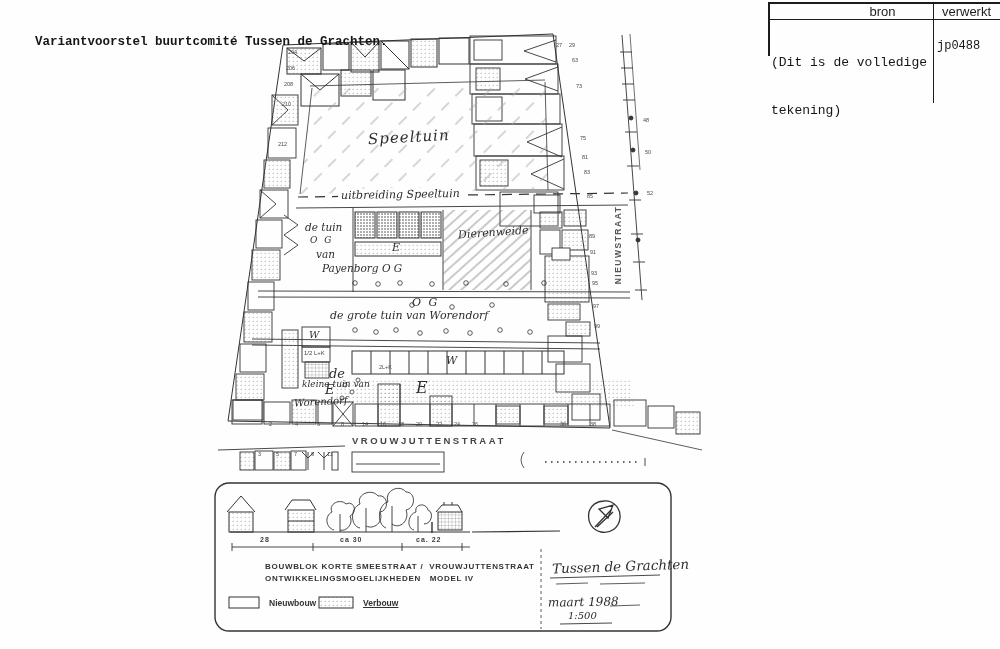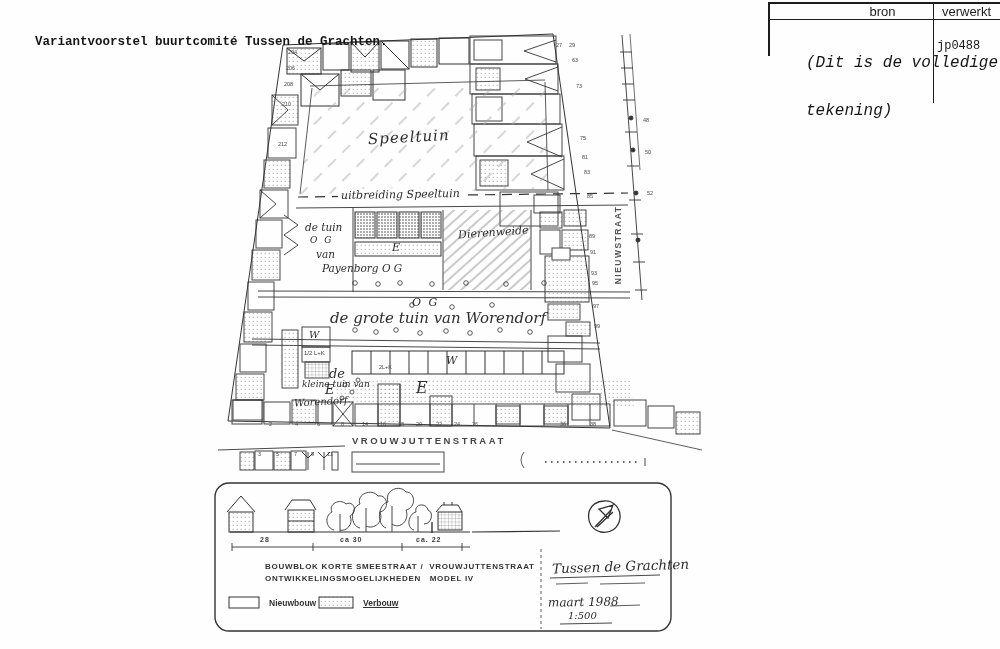--- a/index.html
+++ b/index.html
@@ -270,39 +270,39 @@
     <div>Variantvoorstel buurtcomité Tussen de Grachten.</div>
   </div>
 
   <div>
     <div class="hline" style="left:768px;top:2px;width:232px;height:1.5px;"></div>
     <div class="hline" style="left:768px;top:19px;width:232px;height:1px;"></div>
     <div class="vline" style="left:768px;top:2px;width:1.5px;height:54px;"></div>
     <div class="vline" style="left:933px;top:2px;width:1px;height:101px;"></div>
     <div class="abs sans" style="left:768px;top:4px;width:165px;text-align:center;font-size:13px;margin-left:32px;">bron</div>
     <div class="abs sans" style="left:933px;top:4px;width:67px;text-align:center;font-size:13px;">verwerkt</div>
-    <div class="abs tw" style="left:806px;top:23px;font-weight:400;font-size:16px;font-style:italic;">
+    <div class="abs tw" style="left:771px;top:23px;font-weight:400;font-size:13px;">
       <div>(Dit is de volledige</div>
       <div>tekening)</div>
     </div>
     <div class="abs tw" style="left:937px;top:38px;font-weight:400;font-size:12px;">jp0488</div>
   </div>
 
   <div class="abs hand" style="left:368px;top:128px;font-size:15px;letter-spacing:1px;transform:rotate(-3deg);">Speeltuin</div>
   <div class="abs hand chip" style="left:338px;top:188px;font-size:11px;transform:rotate(-1deg);">uitbreiding Speeltuin</div>
 
   <div class="abs hand" style="left:305px;top:221px;font-size:10.5px;">de tuin</div>
   <div class="abs hand" style="left:310px;top:235px;font-size:9px;letter-spacing:2px;">O G</div>
   <div class="abs hand" style="left:316px;top:248px;font-size:10.5px;">van</div>
   <div class="abs hand" style="left:322px;top:262px;font-size:10.5px;">Payenborg O G</div>
   <div class="abs hand" style="left:392px;top:241px;font-size:11px;">E</div>
   <div class="abs hand" style="left:458px;top:226px;font-size:11px;transform:rotate(-4deg);">Dierenweide</div>
 
   <div class="abs hand" style="left:412px;top:296px;font-size:11px;letter-spacing:2px;">O G</div>
-  <div class="abs hand" style="left:330px;top:309px;font-size:15px;">de grote tuin van Worendorf</div>
+  <div class="abs hand" style="left:330px;top:309px;font-size:11px;">de grote tuin van Worendorf</div>
 
   <div class="abs hand" style="left:309px;top:329px;font-size:10px;">W</div>
   <div class="abs num" style="left:304px;top:350px;">1/2 L+K</div>
   <div class="abs hand" style="left:329px;top:366px;font-size:13px;">de</div>
   <div class="abs hand" style="left:302px;top:379px;font-size:9px;">kleine tuin van</div>
   <div class="abs hand" style="left:294px;top:396px;font-size:10px;transform:rotate(-3deg);">Worendorf</div>
   <div class="abs hand" style="left:325px;top:382px;font-size:13px;">E</div>
 
   <div class="abs num5" style="left:379px;top:364px;">2L+K</div>
   <div class="abs hand" style="left:446px;top:354px;font-size:11px;">W</div>

